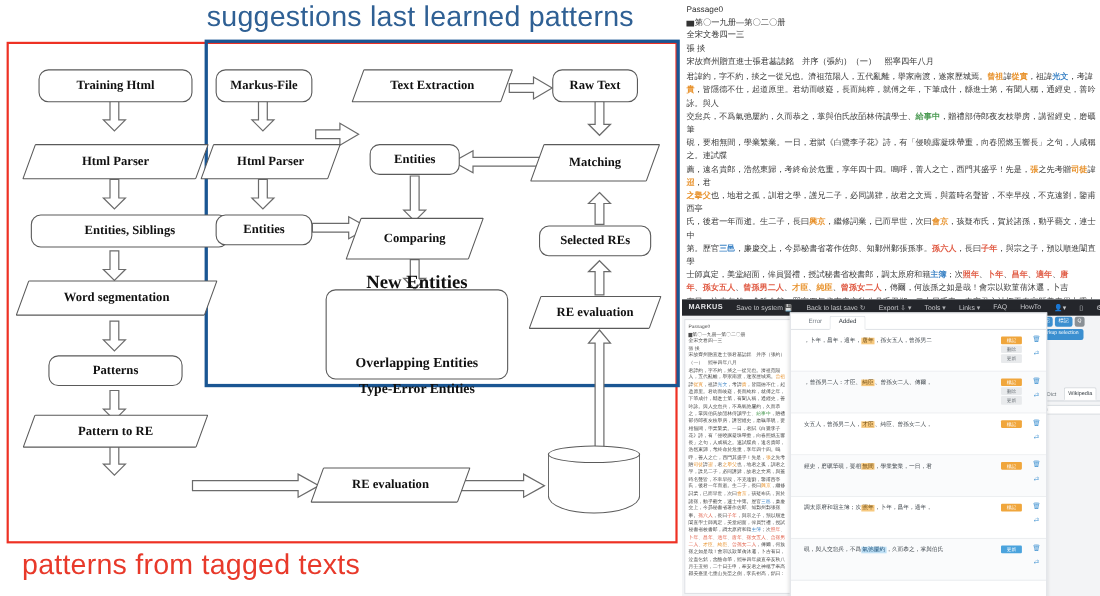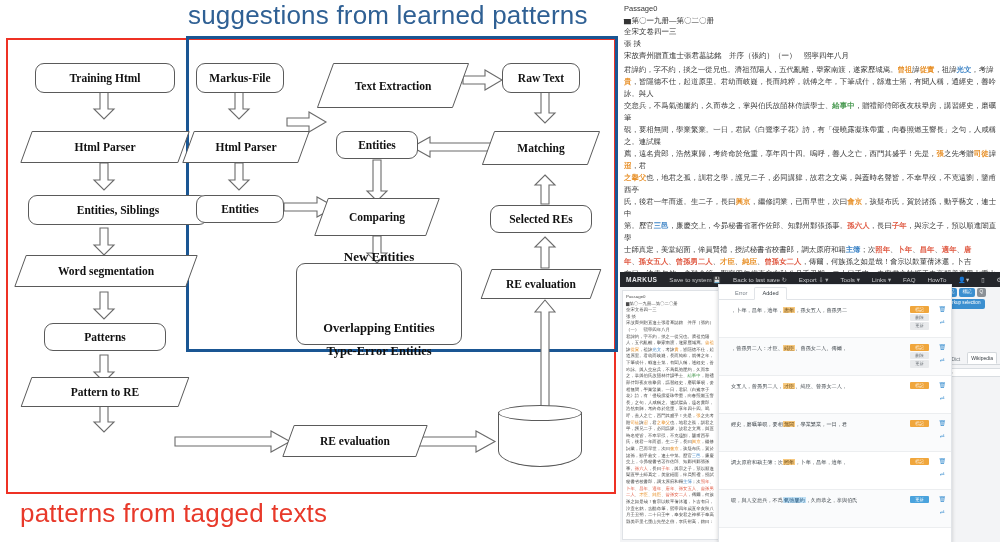--- a/index.html
+++ b/index.html
@@ -210,21 +210,21 @@
   .btncol .ab.bl{background:#4aa3dd;}
   .btncol .ab.gr{background:#e8eaec;color:#6a7076;}
   .iconcol{position:absolute;right:5px;top:6px;display:flex;flex-direction:column;gap:6px;align-items:center;}
   .iconcol span{font-size:6px;color:#3b8fd0;line-height:1;}
 </style>
 </head>
 <body>
 
 <div id="canvas">
 
-  <div class="caption" id="caption-top">suggestions from learned patterns</div>
+  <div class="caption" id="caption-top">suggestions last learned patterns</div>
   <div class="caption" id="caption-bottom">patterns from tagged texts</div>
 
   <div class="frame" id="frame-red"></div>
   <div class="frame" id="frame-blue"></div>
 
   <div class="arrow" style="left:93px;top:92px;">
     <svg width="22" height="28">
         <path d="M7 0 L15 0 L15 17 L21 17 L11 27 L1 17 L7 17 Z" fill="#fff" stroke="#6b6b6b" stroke-width="1.1"></path>
       </svg>
   </div>
@@ -361,21 +361,21 @@
     <span class="ptext">RE evaluation</span>
   </div>
   <div class="node cyl" style="left:498px;top:405px;width:84px;height:62px;">
     <span class="cbody"></span>
     <span class="ctop"></span>
   </div>
 
   <div class="node rrect" style="left:196px;top:63px;width:88px;height:30px;">
     <span>Markus-File</span>
   </div>
-  <div class="node para" style="left:325px;top:63px;width:136px;height:45px;">
+  <div class="node para" style="left:325px;top:63px;width:136px;height:30px;">
     <span class="pbody"></span>
     <span class="ptext">Text Extraction</span>
   </div>
   <div class="node rrect" style="left:502px;top:63px;width:78px;height:30px;">
     <span>Raw Text</span>
   </div>
   <div class="node para" style="left:188px;top:131px;width:116px;height:32px;">
     <span class="pbody"></span>
     <span class="ptext">Html Parser</span>
   </div>
@@ -383,21 +383,21 @@
     <span>Entities</span>
   </div>
   <div class="node rrect" style="left:336px;top:131px;width:82px;height:28px;">
     <span>Entities</span>
   </div>
   <div class="node para" style="left:321px;top:198px;width:112px;height:38px;">
     <span class="pbody"></span>
     <span class="ptext">Comparing</span>
   </div>
   <div class="node rrect" style="left:296px;top:263px;width:166px;height:82px;flex-direction:column;gap:8px;">
-    <span style="font-size:13px;">New Entities</span>
+    <span style="font-size:17px;">New Entities</span>
     <span style="font-size:12.5px;margin-top:48px;">Overlapping Entities</span>
     <span style="font-size:12.5px;">Type-Error Entities</span>
   </div>
 
   <div class="node para" style="left:488px;top:131px;width:106px;height:34px;">
     <span class="pbody"></span>
     <span class="ptext">Matching</span>
   </div>
   <div class="node rrect" style="left:490px;top:205px;width:102px;height:28px;">
     <span>Selected REs</span>

